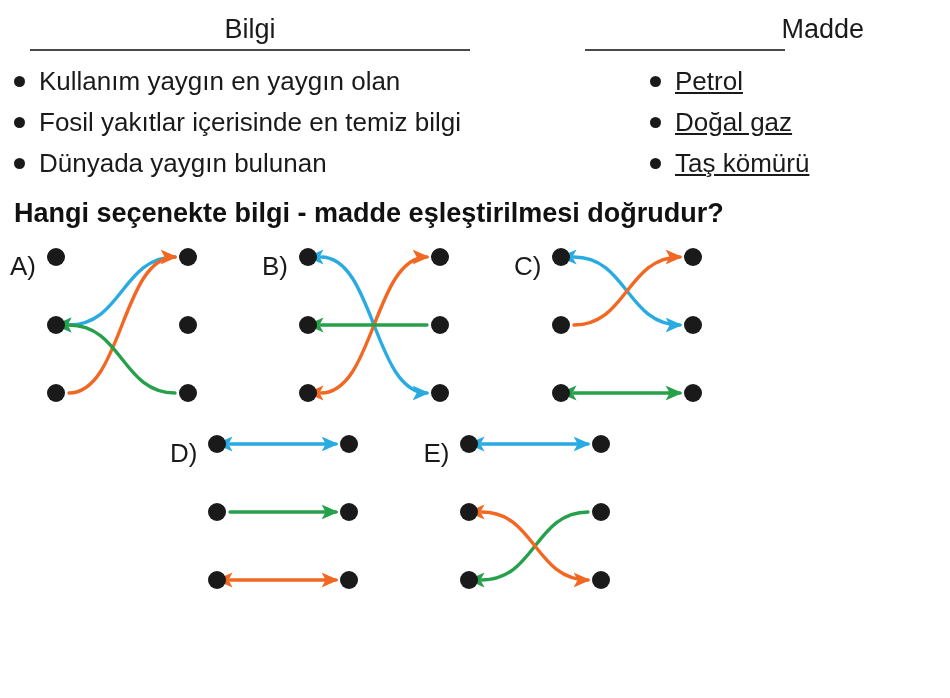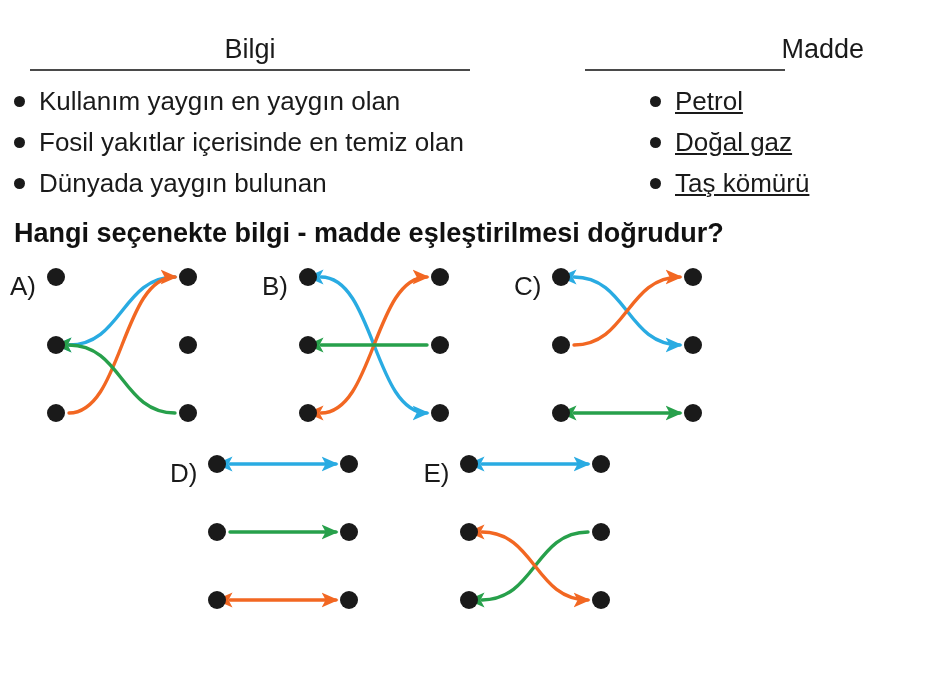--- a/index.html
+++ b/index.html
@@ -13,21 +13,20 @@
     font-family: "Liberation Sans", sans-serif;
     color: #1a1a1a;
     position: relative;
     overflow: hidden;
   }
 
   
   .headers {
     display: flex;
     padding: 14px 16px 0 0;
-    margin-top: 20px;
   }
   .col-left-head {
     width: 500px;
     text-align: center;
   }
   .col-right-head {
     width: 370px;
     text-align: right;
     text-decoration: underline;
   }
@@ -127,21 +126,21 @@
 </div>
 
 <div class="lists">
   <div class="list-col-left">
     <div class="bullet-row">
       <span class="bullet-dot"></span>
       <span class="bullet-text">Kullanım yaygın en yaygın olan</span>
     </div>
     <div class="bullet-row">
       <span class="bullet-dot"></span>
-      <span class="bullet-text">Fosil yakıtlar içerisinde en temiz olan</span>
+      <span class="bullet-text">Fosil yakıtlar içerisinde en temiz bilgi</span>
     </div>
     <div class="bullet-row">
       <span class="bullet-dot"></span>
       <span class="bullet-text">Dünyada yaygın bulunan</span>
     </div>
   </div>
   <div class="list-col-right">
     <div class="bullet-row">
       <span class="bullet-dot"></span>
       <span class="bullet-text">Petrol</span>

